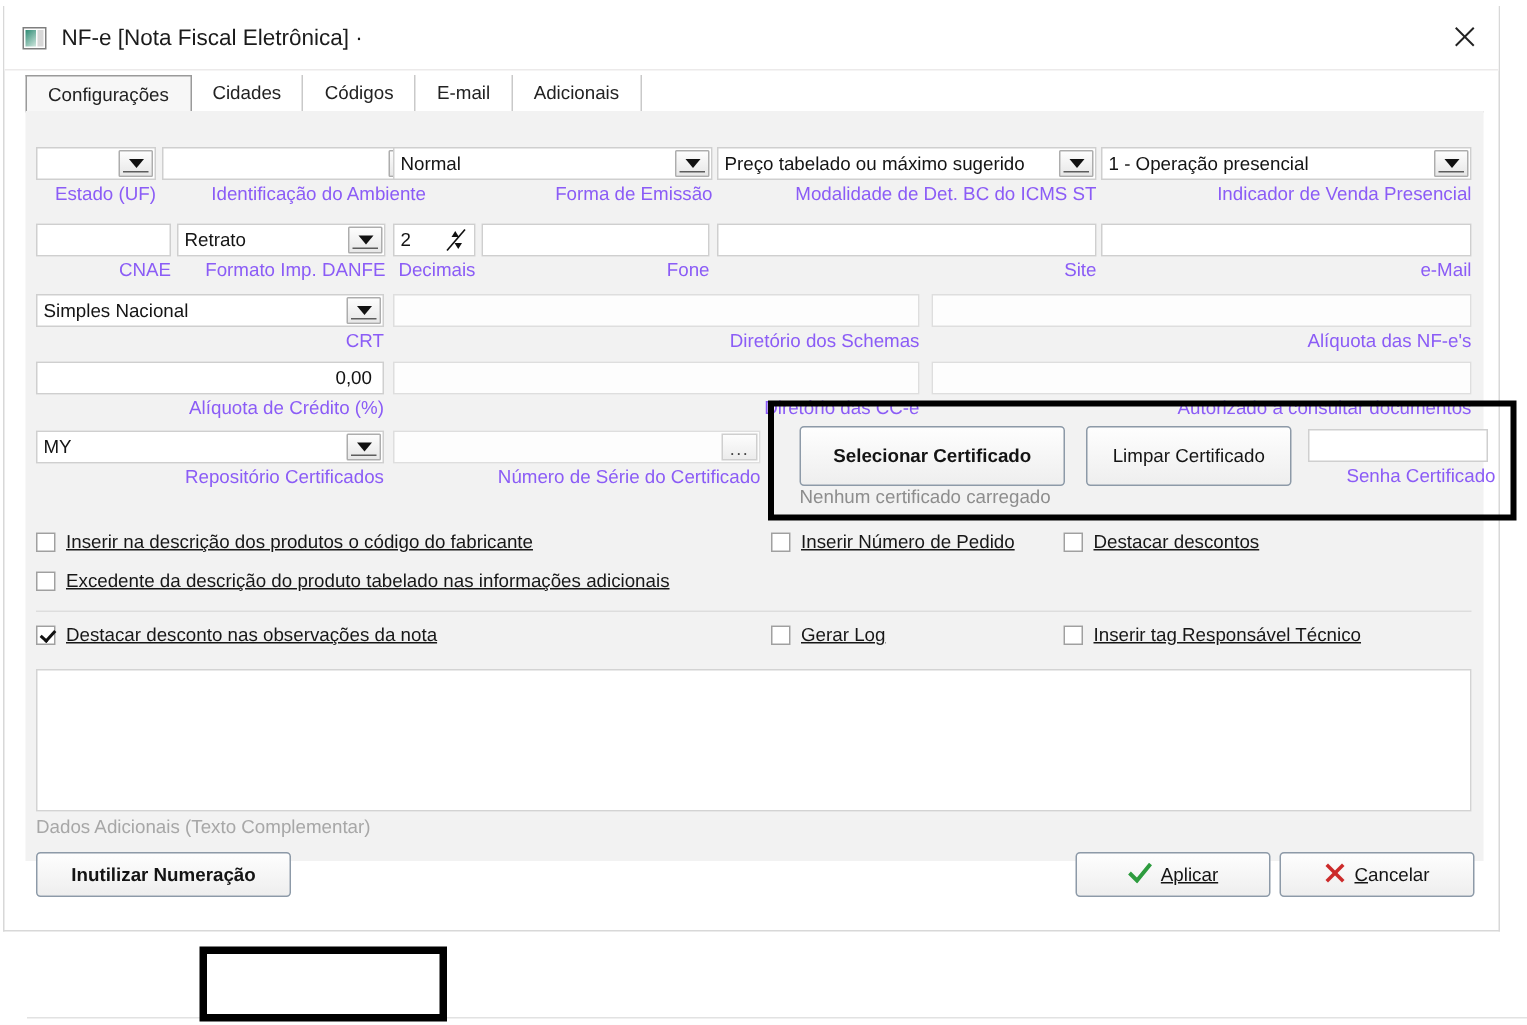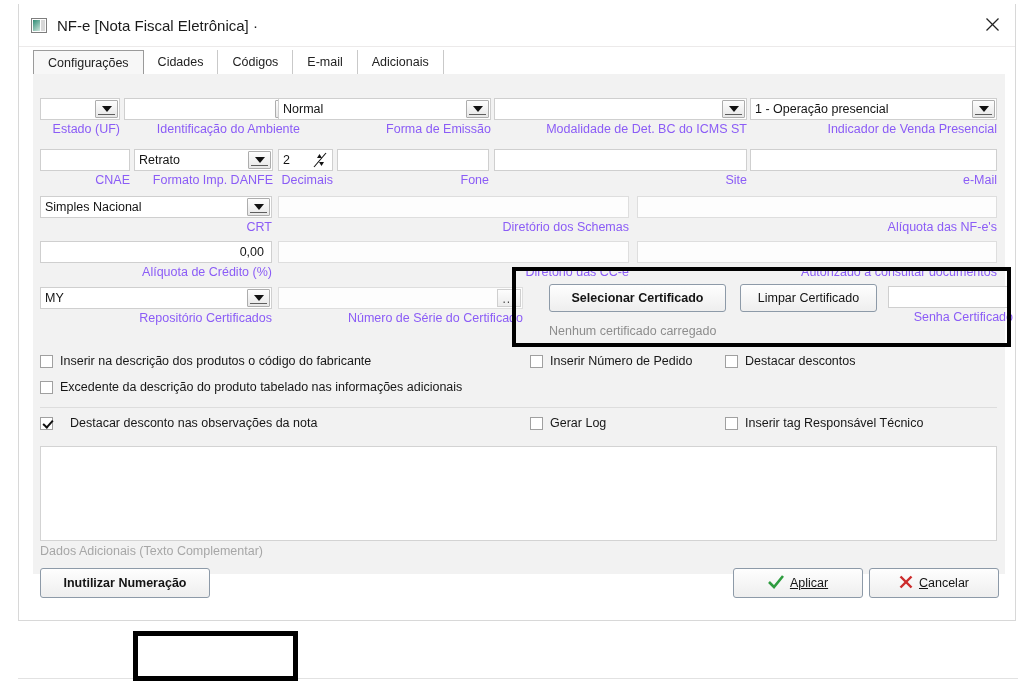--- a/index.html
+++ b/index.html
@@ -11,21 +11,21 @@
     font-family: "Liberation Sans", sans-serif;
     font-size: 12.5px;
     color: #1a1a1a;
     overflow: hidden;
     position: relative;
   }
 
   
   #window {
     position: absolute;
-    left: 18px; top: 4px;
+    left: 2px; top: 4px;
     width: 998px; height: 617px;
     background: #ffffff;
     border: 1px solid #d8d8d8;
     border-top: none;
     box-sizing: border-box;
   }
 
   
   #titlebar {
     position: relative;
@@ -199,21 +199,21 @@
   }
   .cbox.checked::after {
     content: "";
     position: absolute;
     left: 4px; top: 0px;
     width: 4px; height: 8px;
     border: solid #101010;
     border-width: 0 2px 2px 0;
     transform: rotate(42deg);
   }
-  .cblabel { font-size: 12.5px; color: #171717; white-space: nowrap; }
+  .cblabel { font-size: 12.5px; color: #171717; white-space: nowrap; text-decoration: underline; }
 
   
   #dados-box {
     position: absolute;
     left: 7px; top: 372px;
     width: 957px; height: 95px;
     background: #fff;
     border: 1px solid #d3d3d3;
     box-sizing: border-box;
   }
@@ -230,21 +230,21 @@
     height: 1px;
     background: #dddddd;
   }
 
   
   .btn {
     box-sizing: border-box;
     background: linear-gradient(#fefefe,#eeeeee);
     border: 1px solid #8d9aa8;
     border-radius: 3px;
-    height: 28px;
+    height: 40px;
     display: flex;
     align-items: center;
     justify-content: center;
     gap: 6px;
     font-size: 12.5px;
     color: #141414;
     cursor: pointer;
     white-space: nowrap;
   }
   .btn.bold { font-weight: bold; }
@@ -335,20 +335,21 @@
         <span>Normal</span>
         <span class="arrow-btn">
             <span class="caret"></span>
           </span>
       </div>
       <div class="flabel">Forma de Emissão</div>
     </div>
 
     <div class="field" style="left:461px; top:24px; width:253px;">
       <div class="ctl combo">
+        <span>Preço  tabelado  ou  máximo sugerido</span>
         <span class="arrow-btn">
             <span class="caret"></span>
           </span>
       </div>
       <div class="flabel">Modalidade de Det. BC do ICMS ST</div>
     </div>
 
     <div class="field" style="left:717px; top:24px; width:247px;">
       <div class="ctl combo">
         <span>1 - Operação presencial</span>
@@ -498,21 +499,21 @@
       <span class="cbox"></span>
       <span class="cblabel">Inserir Número de Pedido</span>
     </div>
     <div class="cbrow" style="left:692px; top:280px;">
       <span class="cbox"></span>
       <span class="cblabel">Destacar descontos</span>
     </div>
 
     <div class="hr" style="left:7px; top:333px; width:957px;"></div>
 
-    <div class="cbrow" style="left:7px; top:342px;gap:10px;">
+    <div class="cbrow" style="left:7px; top:342px;">
       <span class="cbox checked"></span>
       <span class="cblabel">Destacar desconto nas observações da nota</span>
     </div>
     <div class="cbrow" style="left:497px; top:342px;">
       <span class="cbox"></span>
       <span class="cblabel">Gerar Log</span>
     </div>
     <div class="cbrow" style="left:692px; top:342px;">
       <span class="cbox"></span>
       <span class="cblabel">Inserir tag Responsável Técnico</span>

